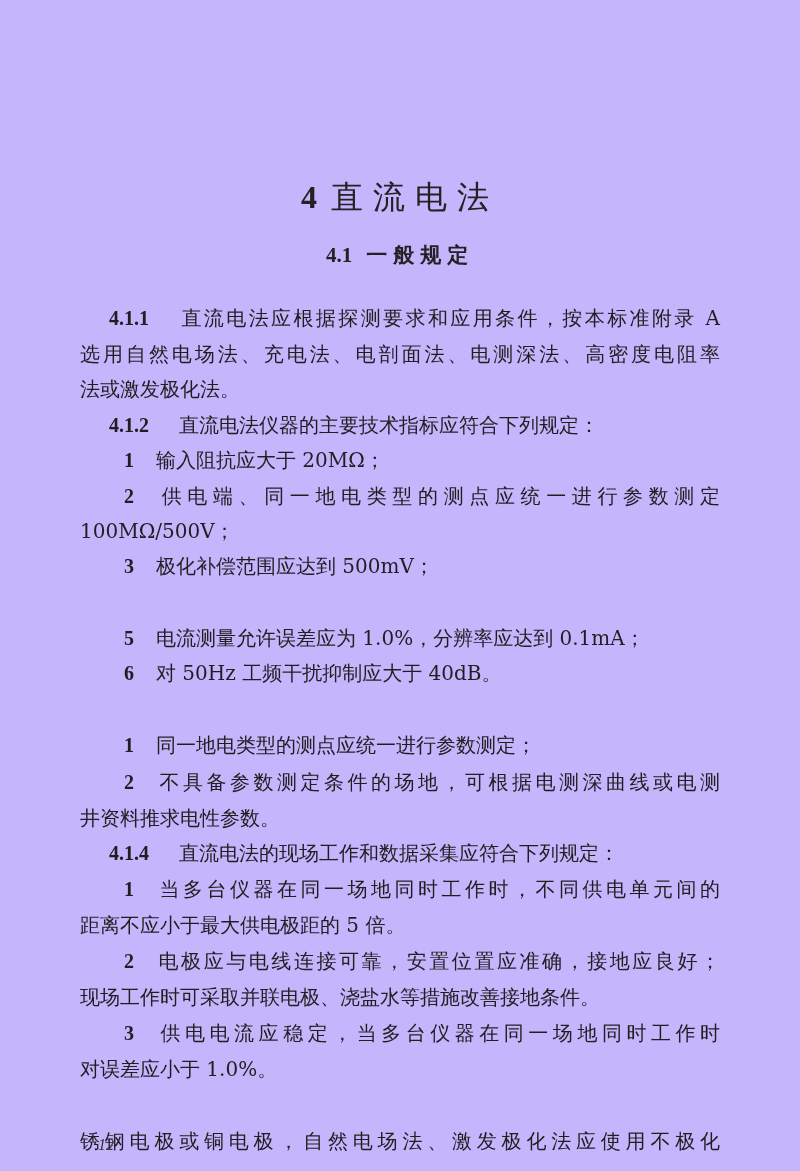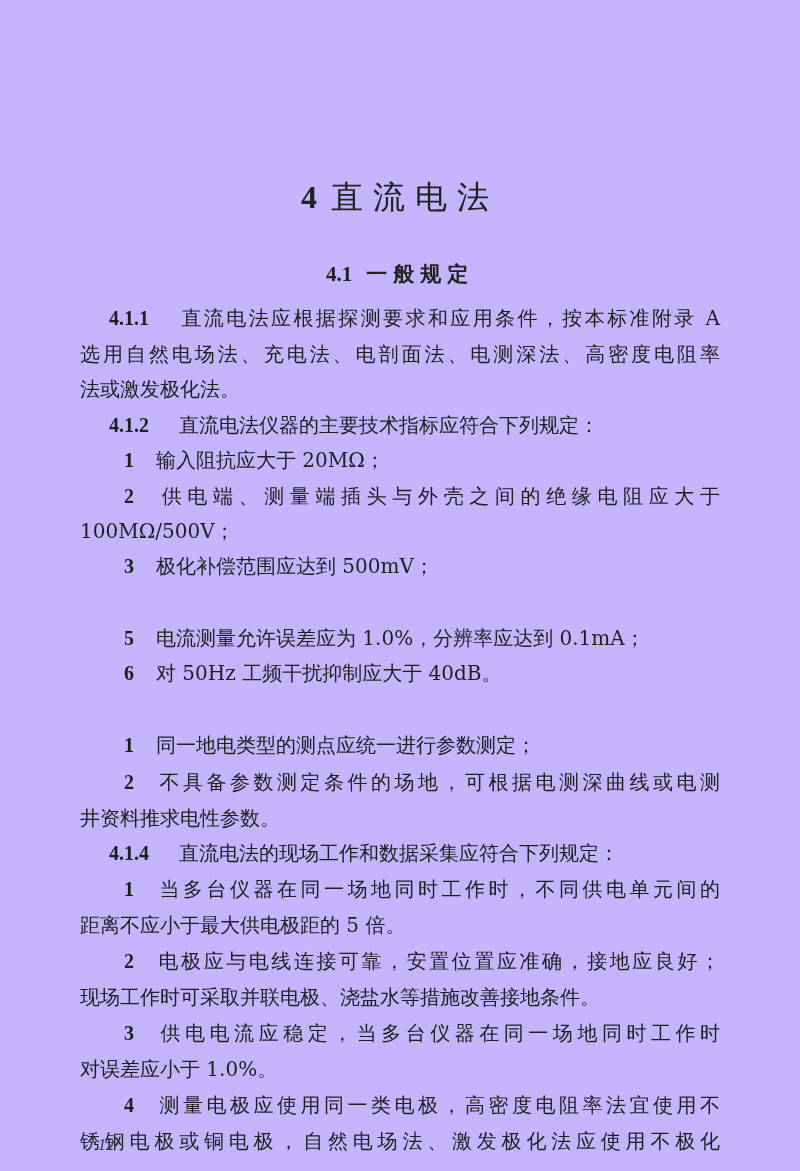--- a/index.html
+++ b/index.html
@@ -2,21 +2,21 @@
 <html><head>
 <meta charset="utf-8">
 <style>
   html, body { margin: 0; padding: 0; background: #ffffff; }
   body { width: 800px; height: 1171px; position: relative; overflow: hidden;
          font-family: "DejaVu Serif", "Liberation Serif", serif; color: #1a1a1a; }
   .page { position: absolute; left: 0; top: 0; width: 800px; height: 1171px; background: #c4b5fd; }
   .chapter-title { position: absolute; top: 176px; left: 0; width: 800px; text-align: center;
                    font-size: 32px; letter-spacing: 10px; color: #222; }
   .chapter-title .num { font-weight: bold; font-family: "Liberation Serif", serif; margin-right: 14px; letter-spacing: 0; }
-  .section-title { position: absolute; top: 260px; left: 0; width: 800px; text-align: center;
+  .section-title { position: absolute; top: 241px; left: 0; width: 800px; text-align: center;
                    font-size: 21px; font-weight: bold; letter-spacing: 6px; color: #222; }
   .section-title .num { font-family: "Liberation Serif", serif; margin-right: 14px; letter-spacing: 0; }
   .line { position: absolute; left: 80px; width: 640px; font-size: 20px; line-height: 28px;
           white-space: nowrap; color: #1f1f1f; text-align: justify; text-align-last: justify; }
   .line.noj { text-align-last: left; }
   .line.indent { left: 124px; width: 596px; }
   .clause-no { font-weight: bold; font-family: Liberation Serif, serif; display: inline-block; min-width: 70px; margin-left: 29px; }
   .item-no { font-weight: bold; font-family: "Liberation Serif", serif; display: inline-block; min-width: 32px; }
   .page-number { position: absolute; left: 98px; top: 1136px; font-size: 16px; font-style: italic;
                  font-family: "Liberation Serif", serif; color: #333; }
@@ -44,21 +44,21 @@
     <span>法或激发极化法。</span>
   </div>
 
   <div class="line noj" style="top:411px">
     <span class="clause-no">4.1.2</span><span>直流电法仪器的主要技术指标应符合下列规定：</span>
   </div>
   <div class="line indent noj" style="top:446px">
     <span class="item-no">1</span><span>输入阻抗应大于 20MΩ；</span>
   </div>
   <div class="line indent" style="top:482px">
-    <span class="item-no">2</span><span>供电端、测量端插头与外壳之间的绝缘电阻应大于</span>
+    <span class="item-no">2</span><span>供电端、同一地电类型的测点应统一进行参数测定</span>
   </div>
   <div class="line noj" style="top:517px">
     <span>100MΩ/500V；</span>
   </div>
   <div class="line indent noj" style="top:552px">
     <span class="item-no">3</span><span>极化补偿范围应达到 500mV；</span>
   </div>
   <div class="line indent noj" style="top:624px">
     <span class="item-no">5</span><span>电流测量允许误差应为 1.0%，分辨率应达到 0.1mA；</span>
   </div>
@@ -90,22 +90,19 @@
   </div>
   <div class="line noj" style="top:983px">
     <span>现场工作时可采取并联电极、浇盐水等措施改善接地条件。</span>
   </div>
   <div class="line indent" style="top:1019px">
     <span class="item-no">3</span><span>供电电流应稳定，当多台仪器在同一场地同时工作时</span>
   </div>
   <div class="line noj" style="top:1055px">
     <span>对误差应小于 1.0%。</span>
   </div>
-  <div class="line indent" style="top:1091px">
-    <span class="item-no">4</span><span>测量电极应使用同一类电极，高密度电阻率法宜使用不</span>
-  </div>
 
   <div class="line" style="top:1091px; top:1127px;">
     <span>锈钢电极或铜电极，自然电场法、激发极化法应使用不极化</span>
   </div>
 
   <div class="page-number">12</div>
 </div>
 
 </body></html>

